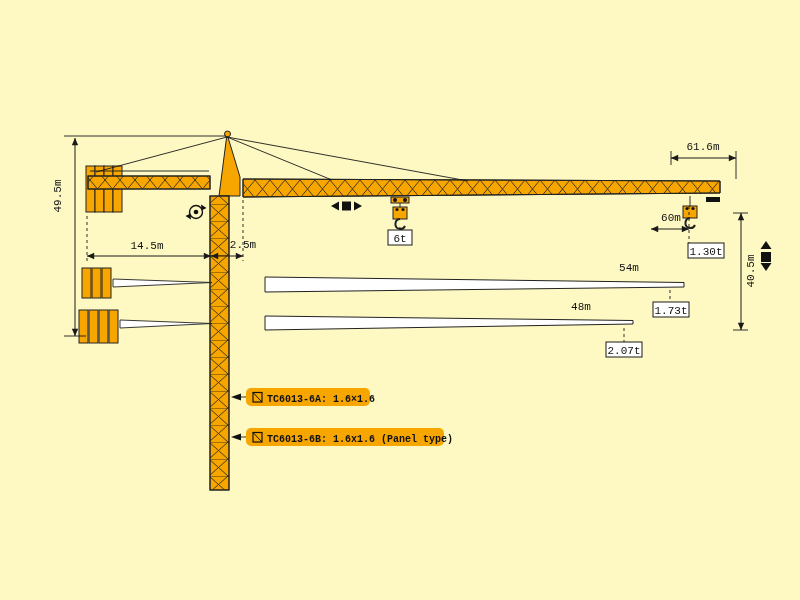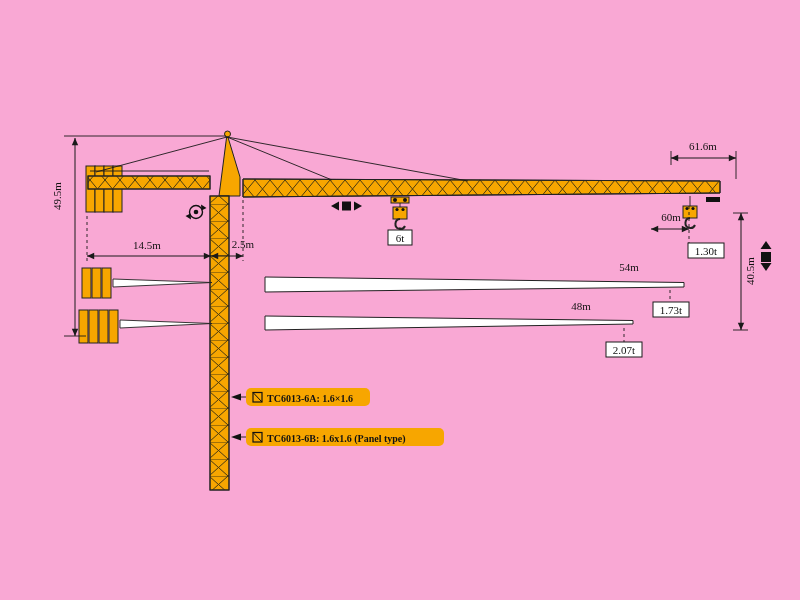--- a/index.html
+++ b/index.html
@@ -1,17 +1,17 @@
 <!DOCTYPE html>
 <html><head>
 <meta charset="utf-8">
 <style>
   html,body{margin:0;padding:0;background:#ffffff;}
-  .stage{position:relative;width:800px;height:600px;background:#f9a8d4;overflow:hidden;
-         font-family:Liberation Serif, serif;}
+  .stage{position:relative;width:800px;height:600px;background:#fef9c3;overflow:hidden;
+         font-family:Liberation Mono, monospace;}
   svg{display:block;}
   text{fill:#111111;}
   .dim{font-size:11px;}
   .rot{font-size:11px;}
   .load{font-size:11px;}
   .model{font-size:10px;font-weight:bold;}
   .dimline{stroke:#1a1a1a;stroke-width:1;fill:none;}
   .thin{stroke:#1a1a1a;stroke-width:0.9;fill:none;}
   .dash{stroke-dasharray:3,3;}
   .blk{fill:#111111;stroke:none;}

